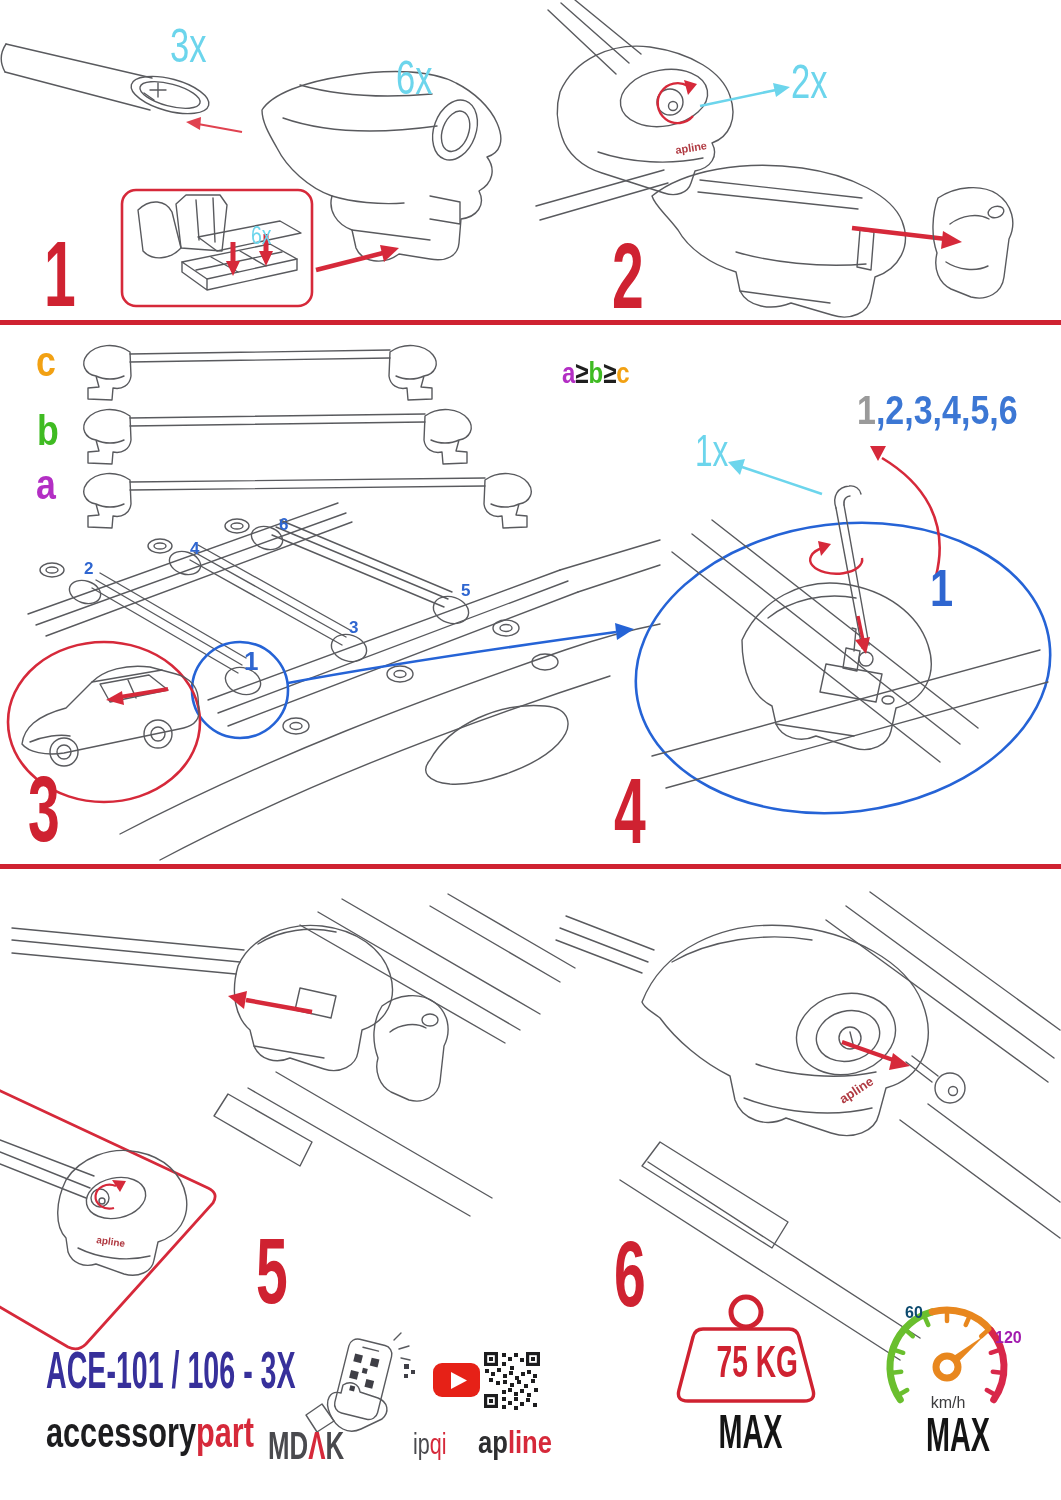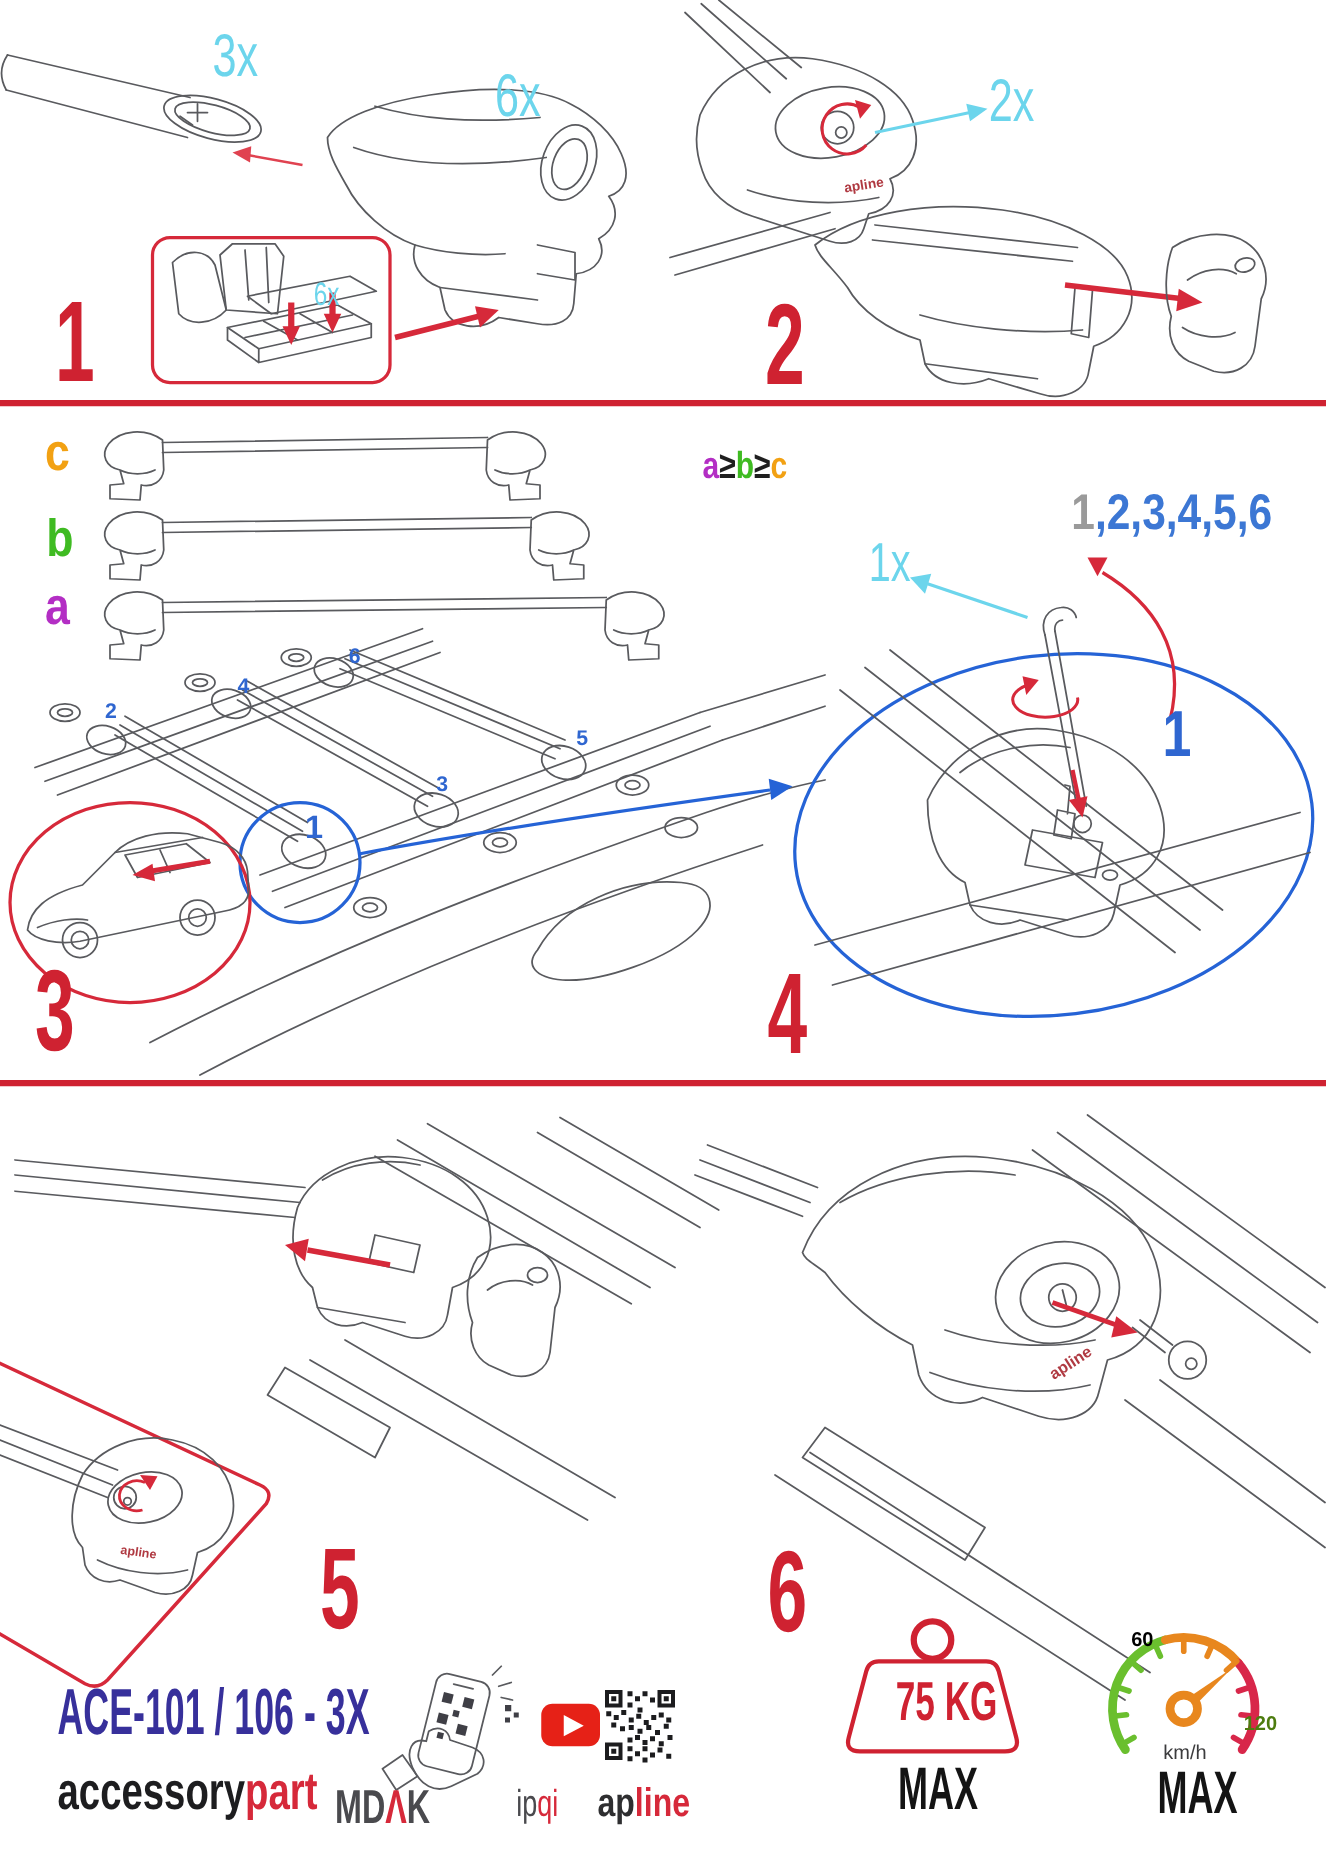--- a/index.html
+++ b/index.html
@@ -384,18 +384,18 @@
 
 <div class="t pcode" style="left:46px;top:1344px">ACE-101 / 106 - 3X</div>
 <div class="t brand1" style="left:46px;top:1412px"><span style="color:#1d1d1f">accessory</span><span style="color:#d6293a">part</span></div>
 <div class="t mdak" style="left:268px;top:1427px"><span>MD</span><span style="color:#d6293a">Λ</span><span>K</span></div>
 <div class="t ipqi" style="left:413px;top:1429px"><span style="color:#4a4a4e">ip</span><span style="color:#d6293a">qi</span></div>
 <div class="t apline" style="left:478px;top:1426px"><span style="color:#2e2e30">ap</span><span style="color:#d6293a">line</span></div>
 
 <div class="t wval" style="left:700px;top:1340px;width:92px">75 KG</div>
 <div class="t wmax" style="left:700px;top:1408px;width:92px">MAX</div>
 
-<div class="t sp-sm" style="left:905px;top:1305px;color:#000000">60</div>
-<div class="t sp-sm" style="left:995px;top:1372px;color:#4d7c0f">120</div>
+<div class="t sp-sm" style="left:905px;top:1305px;color:#0c4a6e">60</div>
+<div class="t sp-sm" style="left:995px;top:1330px;color:#a21caf">120</div>
 <div class="t" style="left:920px;top:1395px;width:56px;text-align:center;font-size:16px;color:#3c3c3e">km/h</div>
 <div class="t wmax" style="left:912px;top:1411px;width:70px">MAX</div>
 
 </div>
 
 </body></html>

